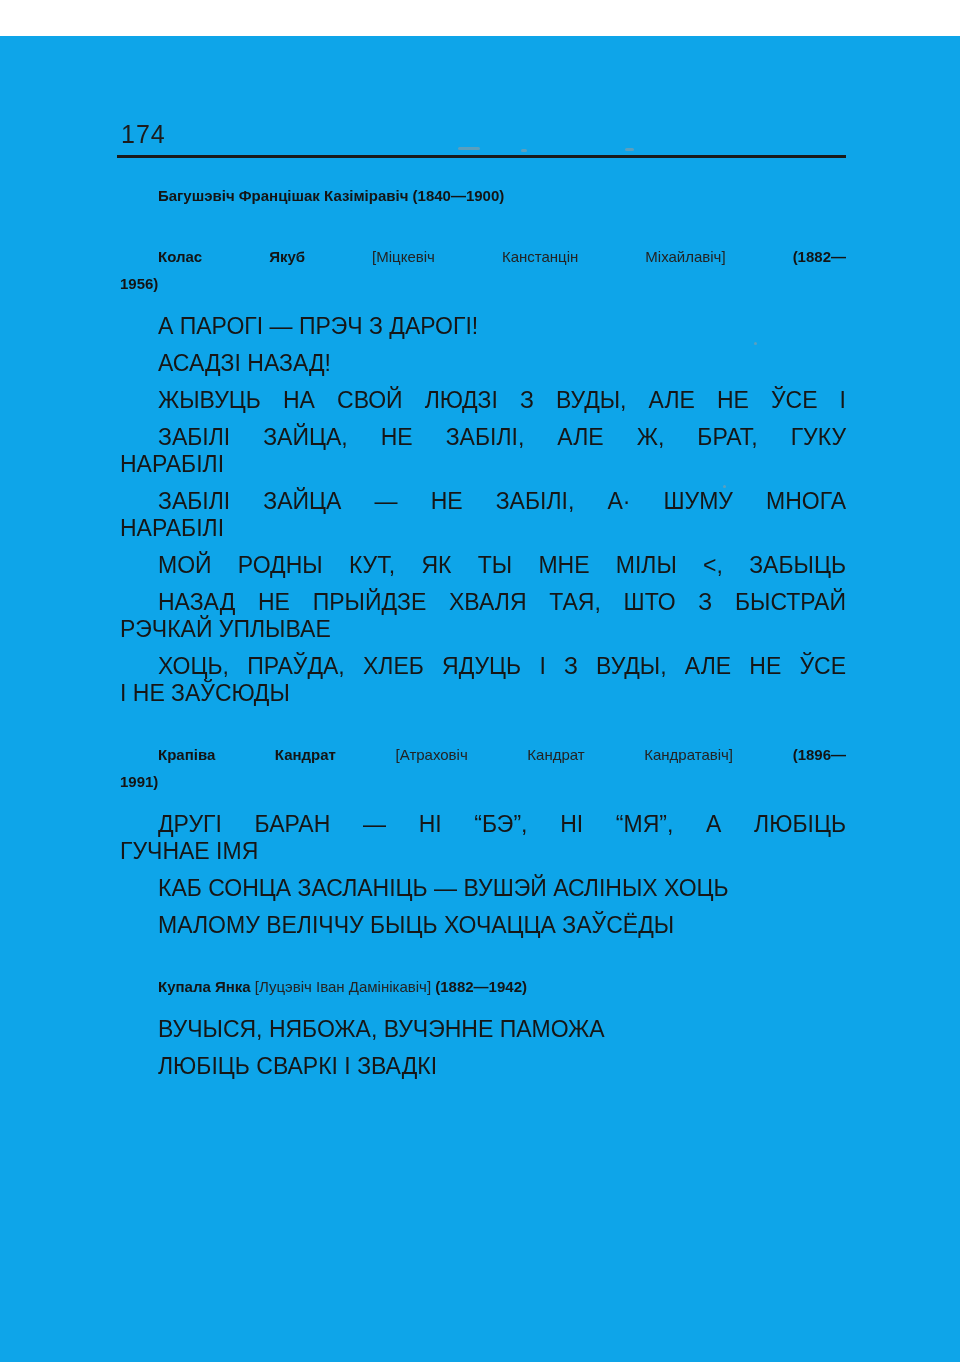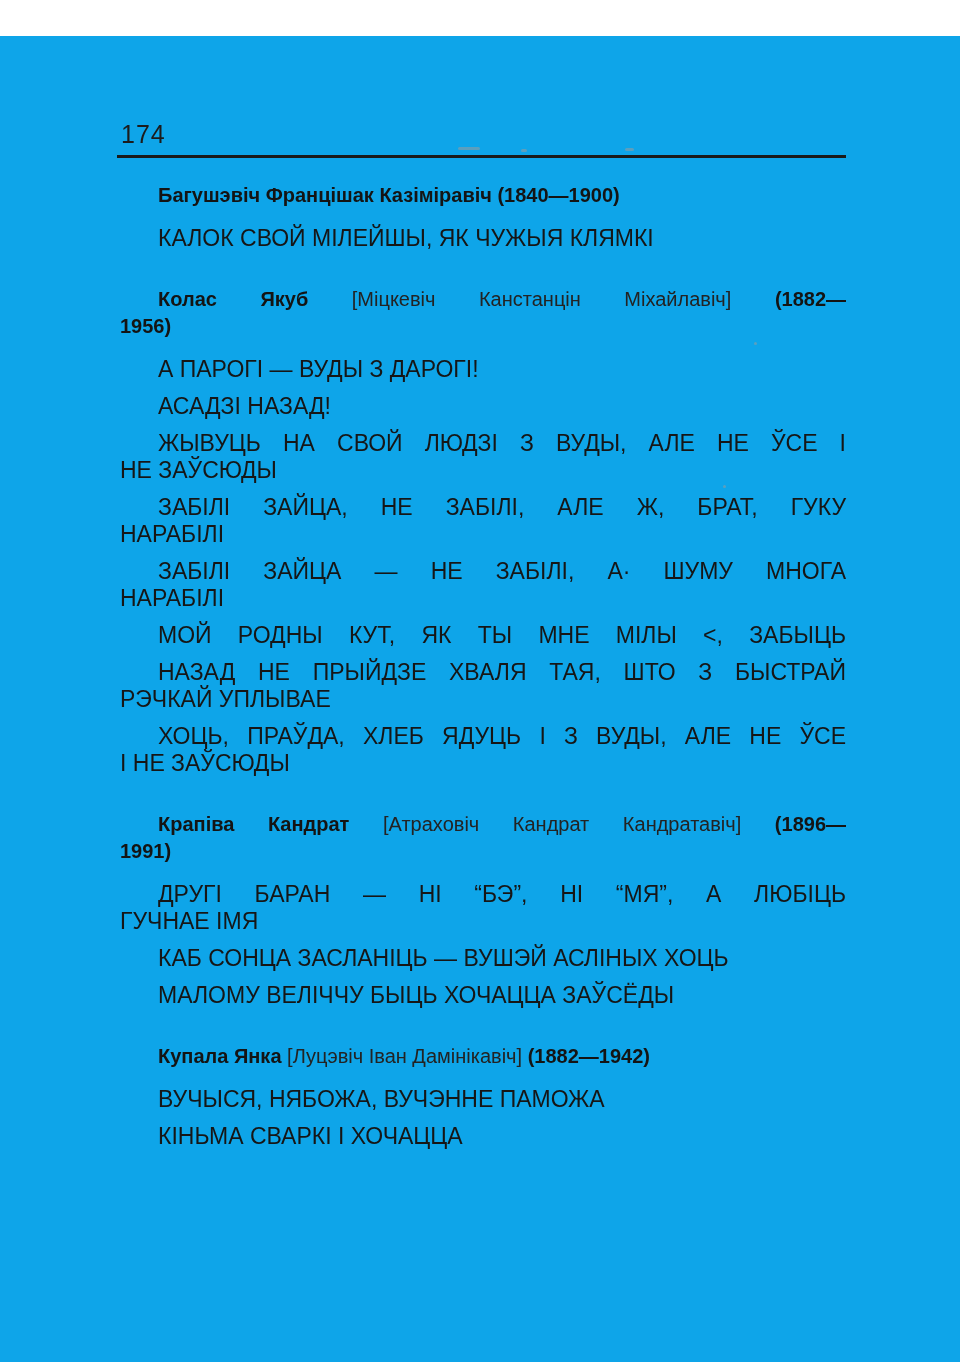--- a/index.html
+++ b/index.html
@@ -40,21 +40,21 @@
   .n3 { left: 625px; top: 112px; width: 9px;  height: 3px; }
   .n4 { left: 754px; top: 306px; width: 3px;  height: 3px; }
   .n5 { left: 723px; top: 449px; width: 3px;  height: 3px; }
   .content {
     position: absolute;
     left: 120px; top: 146px;
     width: 726px;
   }
   .author {
     margin: 34px 0 16px 0;
-    font-size: 20px;
+    font-size: 15px;
     line-height: 27px;
     font-weight: bold;
     color: #141414;
   }
   .entry:first-child .author { margin-top: 0; }
   .author span.r { font-weight: normal; color: #232323; }
   .quote {
     margin: 10px 0;
     font-size: 23px;
     line-height: 27px;
@@ -76,38 +76,34 @@
   <div class="noise n1"></div>
   <div class="noise n2"></div>
   <div class="noise n3"></div>
   <div class="noise n4"></div>
   <div class="noise n5"></div>
   <main class="content" id="entries">
       <section class="entry">
         <div class="author">
           <div class="line first"><span class="b">Багушэвіч Францішак Казіміравіч (1840—1900)</span></div>
         </div>
-        <div class="quote">
-          <div class="line first">КАЛОК СВОЙ МІЛЕЙШЫ, ЯК ЧУЖЫЯ КЛЯМКІ</div>
-        </div>
       </section>
       <section class="entry">
         <div class="author">
           <div class="line first stretch"><span class="b">Колас Якуб</span> <span class="r">[Міцкевіч Канстанцін Міхайлавіч]</span> <span class="b">(1882—</span></div>
           <div class="line"><span class="b">1956)</span></div>
         </div>
         <div class="quote">
-          <div class="line first">А ПАРОГІ — ВУДЫ З ДАРОГІ!</div>
+          <div class="line first">А ПАРОГІ — ПРЭЧ З ДАРОГІ!</div>
         </div>
         <div class="quote">
           <div class="line first">АСАДЗІ НАЗАД!</div>
         </div>
         <div class="quote">
           <div class="line first stretch">ЖЫВУЦЬ НА СВОЙ ЛЮДЗІ З ВУДЫ, АЛЕ НЕ ЎСЕ І</div>
-          <div class="line">НЕ ЗАЎСЮДЫ</div>
         </div>
         <div class="quote">
           <div class="line first stretch">ЗАБІЛІ ЗАЙЦА, НЕ ЗАБІЛІ, АЛЕ Ж, БРАТ, ГУКУ</div>
           <div class="line">НАРАБІЛІ</div>
         </div>
         <div class="quote">
           <div class="line first stretch">ЗАБІЛІ ЗАЙЦА — НЕ ЗАБІЛІ, А· ШУМУ МНОГА</div>
           <div class="line">НАРАБІЛІ</div>
         </div>
         <div class="quote">
@@ -139,17 +135,17 @@
         </div>
       </section>
       <section class="entry">
         <div class="author">
           <div class="line first"><span class="b">Купала Янка</span> <span class="r">[Луцэвіч Іван Дамінікавіч]</span> <span class="b">(1882—1942)</span></div>
         </div>
         <div class="quote">
           <div class="line first">ВУЧЫСЯ, НЯБОЖА, ВУЧЭННЕ ПАМОЖА</div>
         </div>
         <div class="quote">
-          <div class="line first">КІНЬМА СВАРКІ І ХОЧАЦЦА</div>
+          <div class="line first">ЛЮБІЦЬ СВАРКІ І ЗВАДКІ</div>
         </div>
       </section>
     </main>
 </div>
 
 </body></html>

